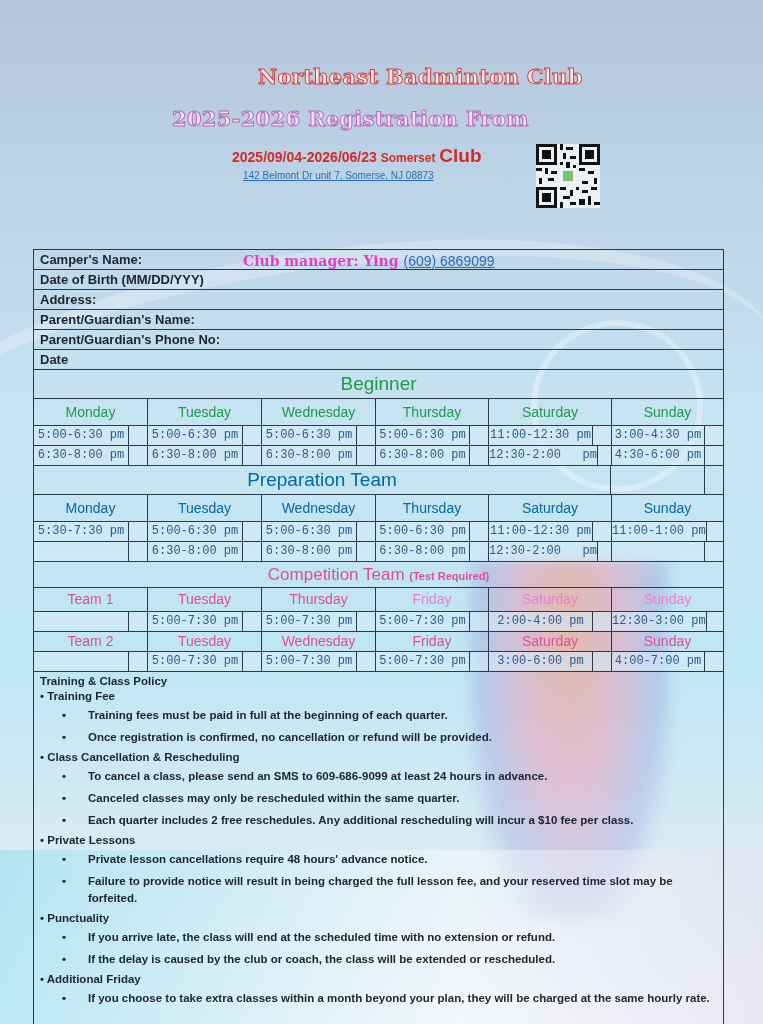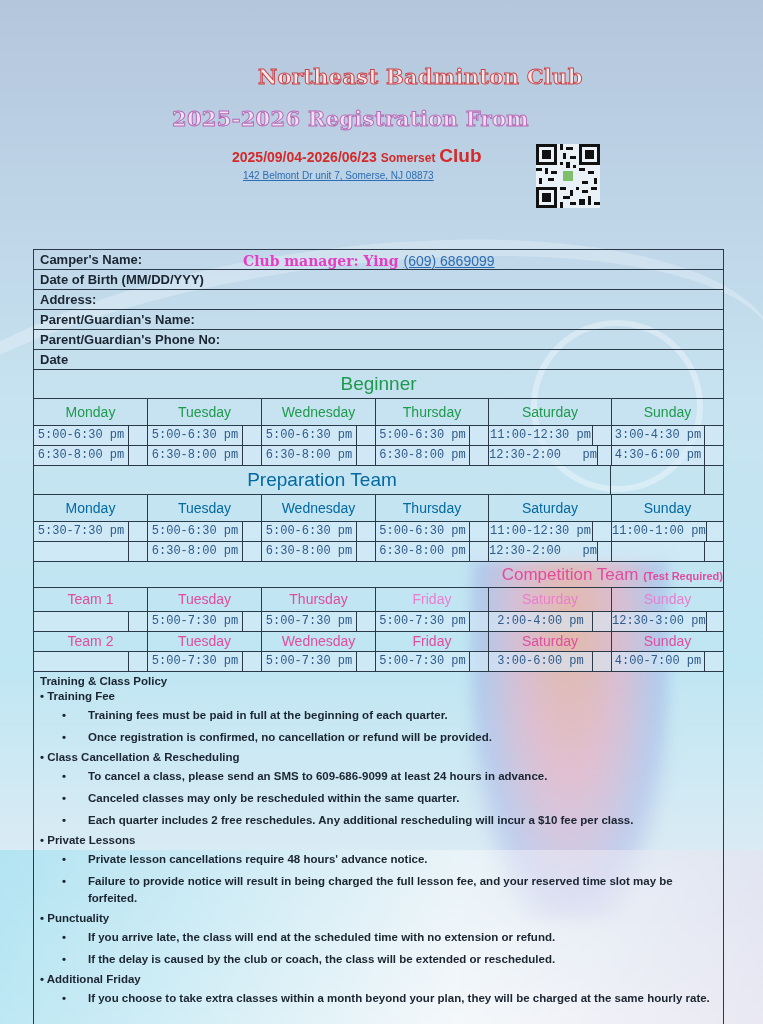--- a/index.html
+++ b/index.html
@@ -61,21 +61,21 @@
   }
   .info-row {
     height:20px; border-bottom:1px solid #2a3a48; font-size:13px; font-weight:bold; color:#1b2530;
     padding-left:6px; line-height:20px; box-sizing:border-box;
   }
   .section-title {
     height:28px; border-bottom:1px solid #2a3a48; text-align:center; font-size:19px; line-height:28px;
   }
   .green { color:#1e9a4c; }
   .red { color:#0369a1; }
-  .pink { color:#e04c9e;text-align:right; }
+  .pink { color:#e04c9e; }
   .lpink { color:#ea7dd0; }
   .day-row { display:flex; border-bottom:1px solid #2a3a48; }
   .day-cell {
     text-align:center; font-size:14px; border-right:1px solid #2a3a48; box-sizing:border-box;
   }
   .day-cell:last-child { border-right:none; }
   .time-row { display:flex; border-bottom:1px solid #2a3a48; height:19px;font-family:Liberation Mono, monospace; }
   .slot { display:flex; border-right:1px solid #2a3a48; box-sizing:border-box; background:rgba(215,235,248,0.6); }
   .slot:last-child { border-right:none; }
   .slot .t { flex:1; font-size:12px; color:#2e5b8a; text-align:center; line-height:19px; border-right:1px solid #2a3a48; white-space:pre; }

